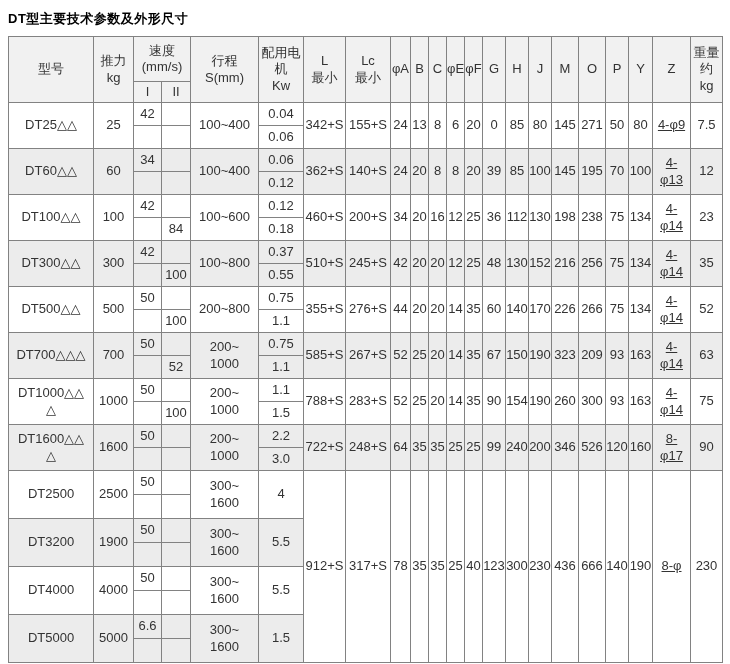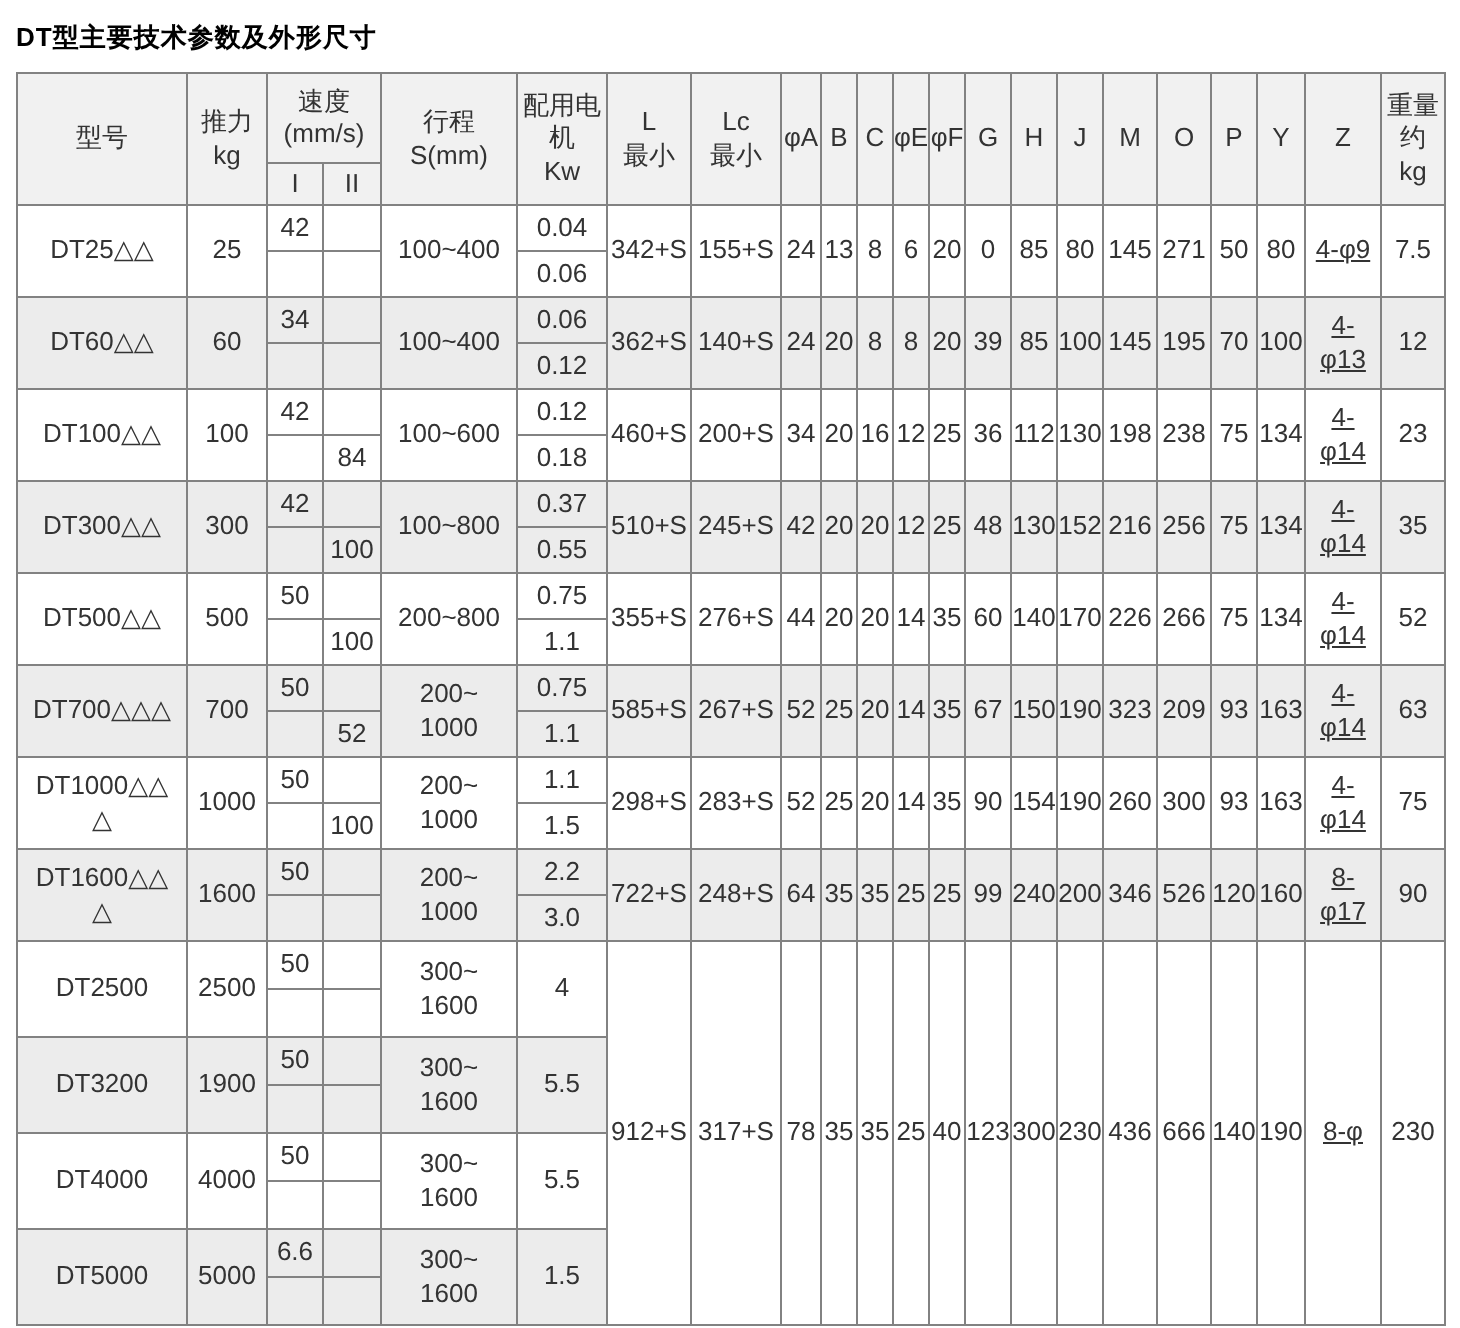--- a/index.html
+++ b/index.html
@@ -263,21 +263,21 @@
         </tr>
         <tr class="sub">
           <td rowspan="2" class="pre">DT1000△△
 △</td>
           <td rowspan="2">1000</td>
           <td>50</td>
           <td></td>
           <td rowspan="2" class="pre">200~
 1000</td>
           <td>1.1</td>
-          <td rowspan="2">298+S</td>
+          <td rowspan="2">788+S</td>
           <td rowspan="2">283+S</td>
           <td rowspan="2">52</td>
           <td rowspan="2">25</td>
           <td rowspan="2">20</td>
           <td rowspan="2">14</td>
           <td rowspan="2">35</td>
           <td rowspan="2">90</td>
           <td rowspan="2">154</td>
           <td rowspan="2">190</td>
           <td rowspan="2">260</td>

